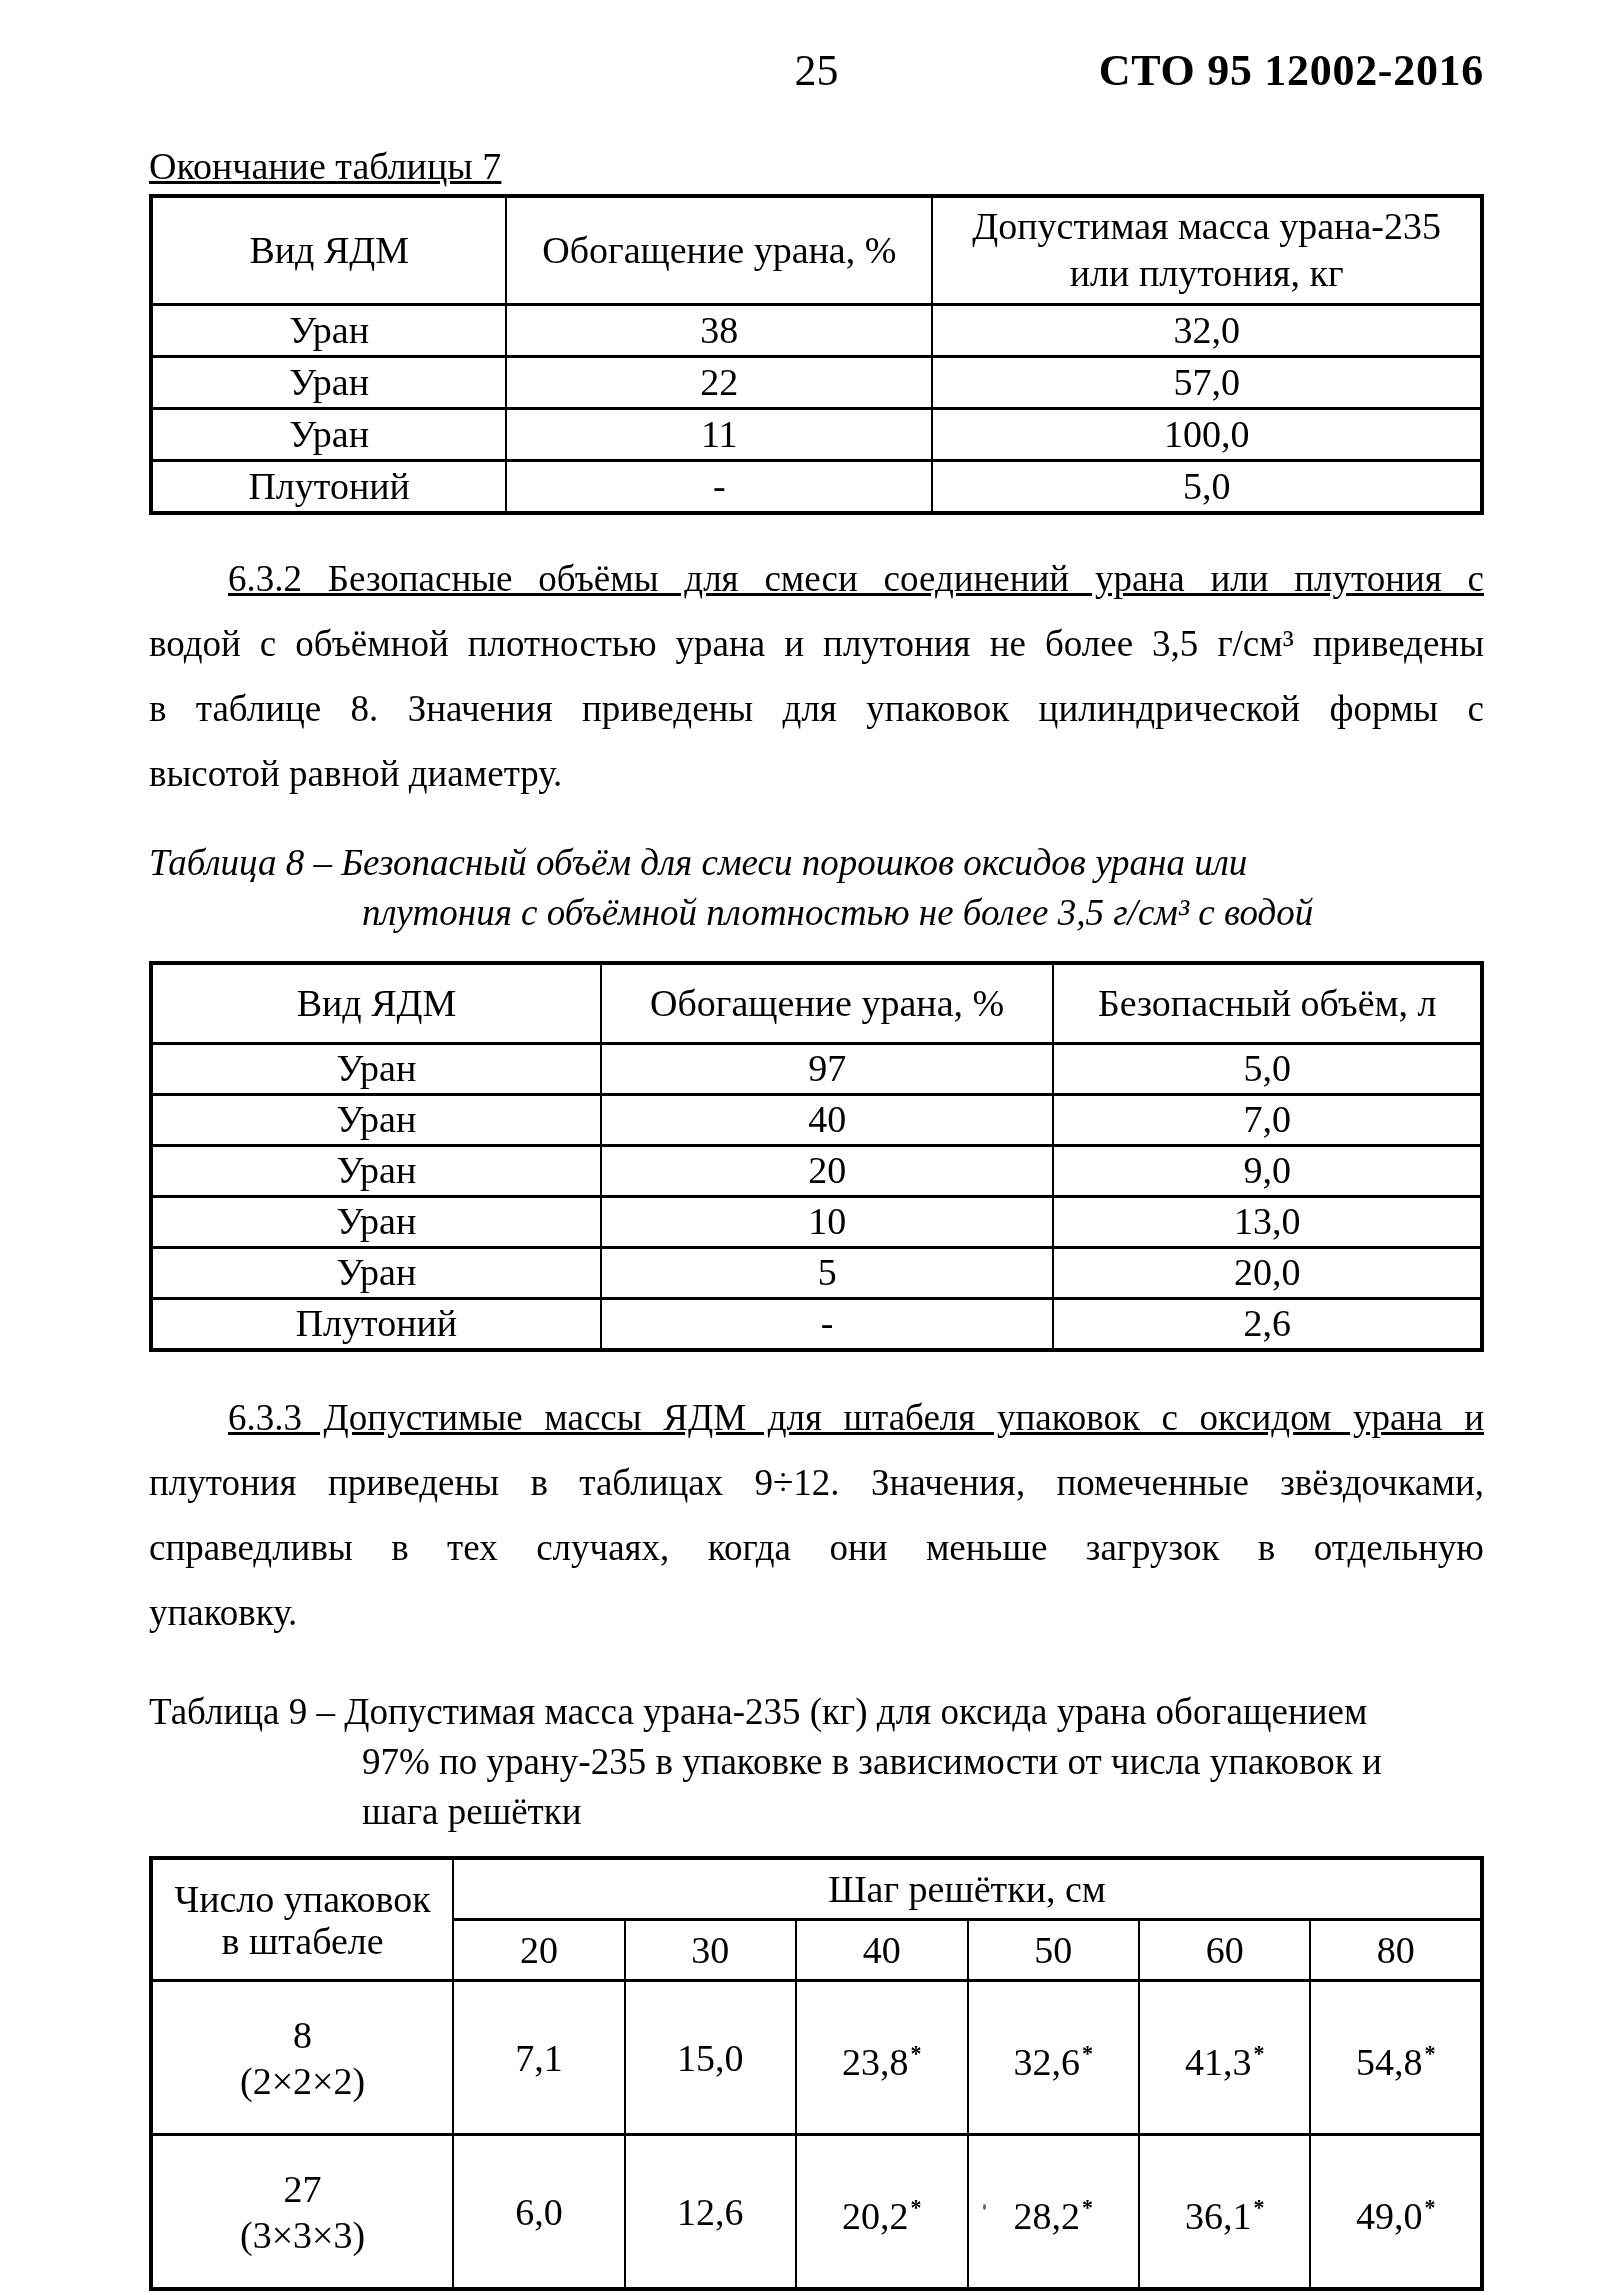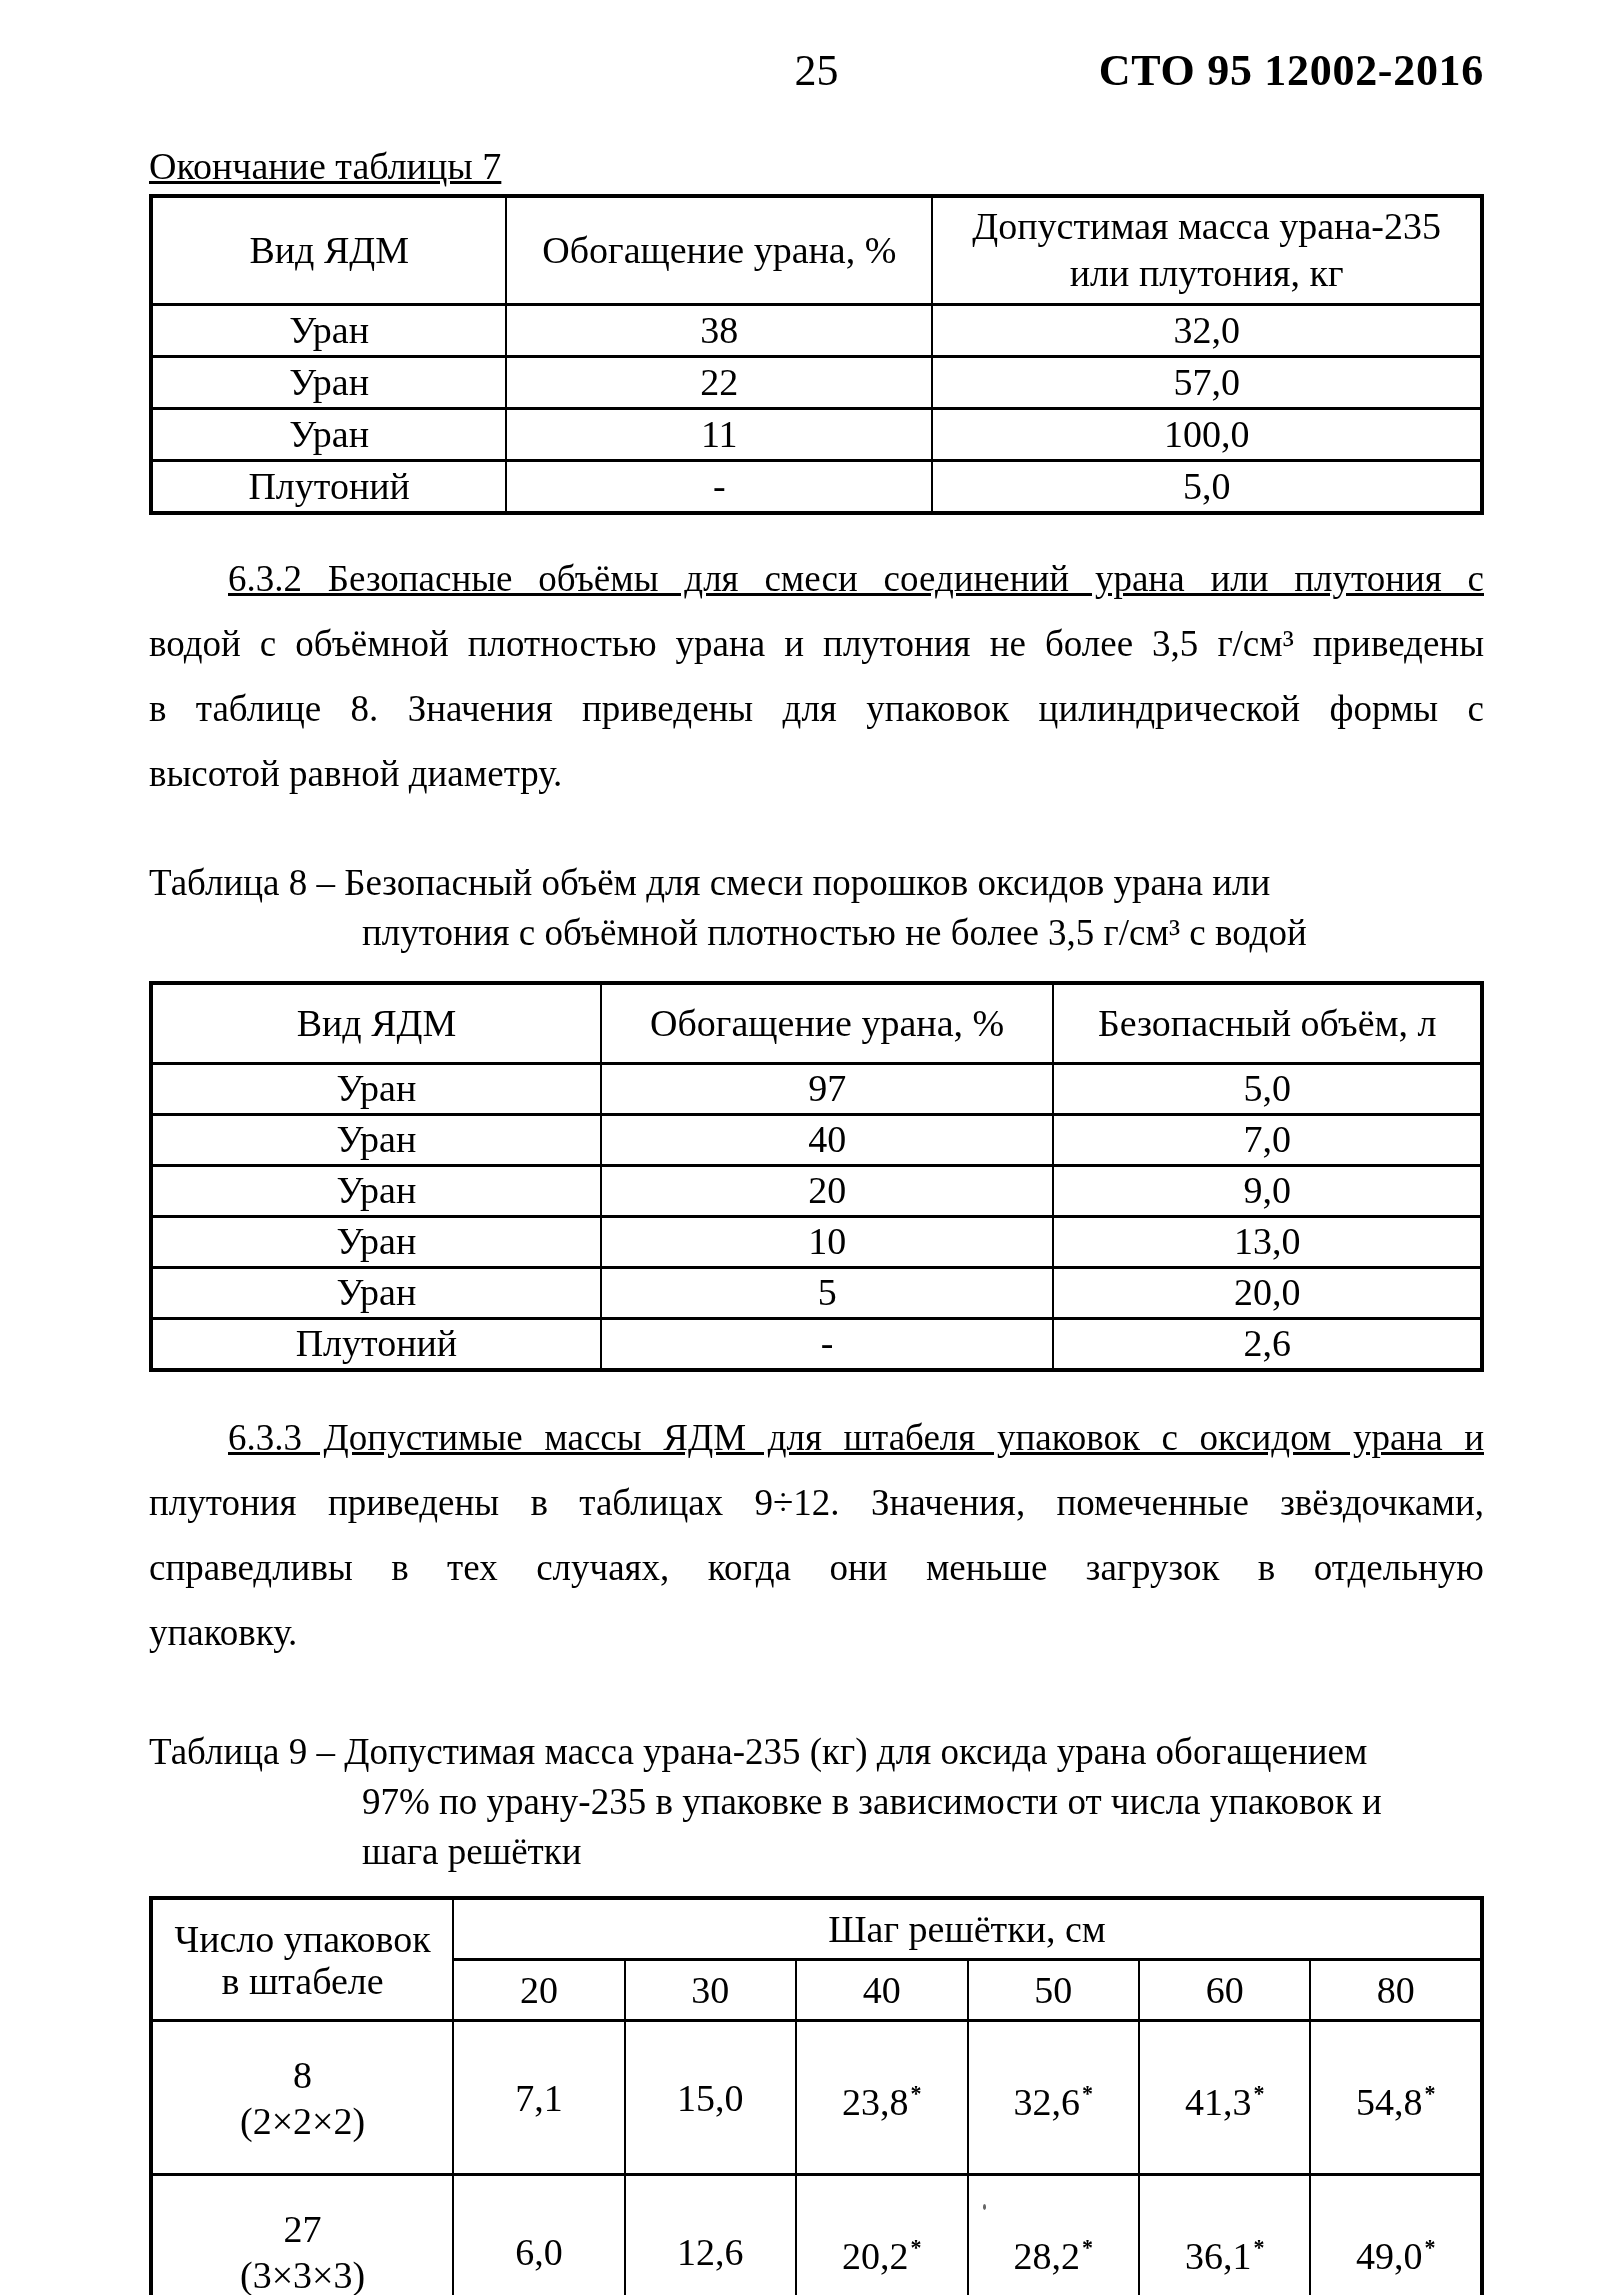--- a/index.html
+++ b/index.html
@@ -67,22 +67,22 @@
   .para .ln{
     line-height:65px;
     text-align:justify;
     text-align-last:justify;
   }
   .para .ln.first{text-indent:79px;text-decoration:underline;}
   .para .ln.last{text-align:left;text-align-last:auto;}
 
   
   .caption{font-size:37px;}
-  .caption-8{margin-top:52px;}
-  .caption-9{margin-top:62px;}
+  .caption-8{margin-top:32px;font-style:italic;}
+  .caption-9{margin-top:42px;}
   .caption .ln{line-height:50px;white-space:nowrap;}
   .caption .ln:not(.first){padding-left:213px;}
 
   
   .artifact{
     position:absolute;
     left:983px;top:2204px;
     width:3.3px;height:5.9px;
     background:#333;
     border-radius:50%;

